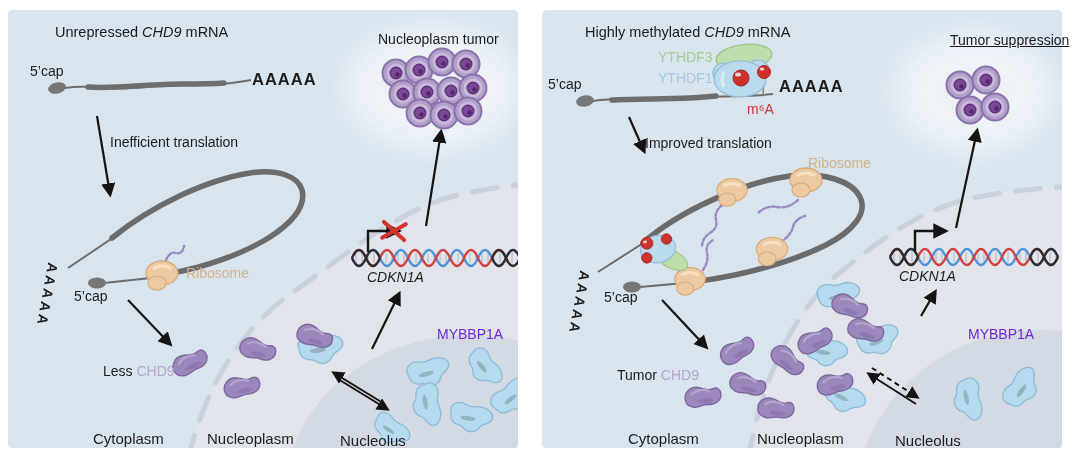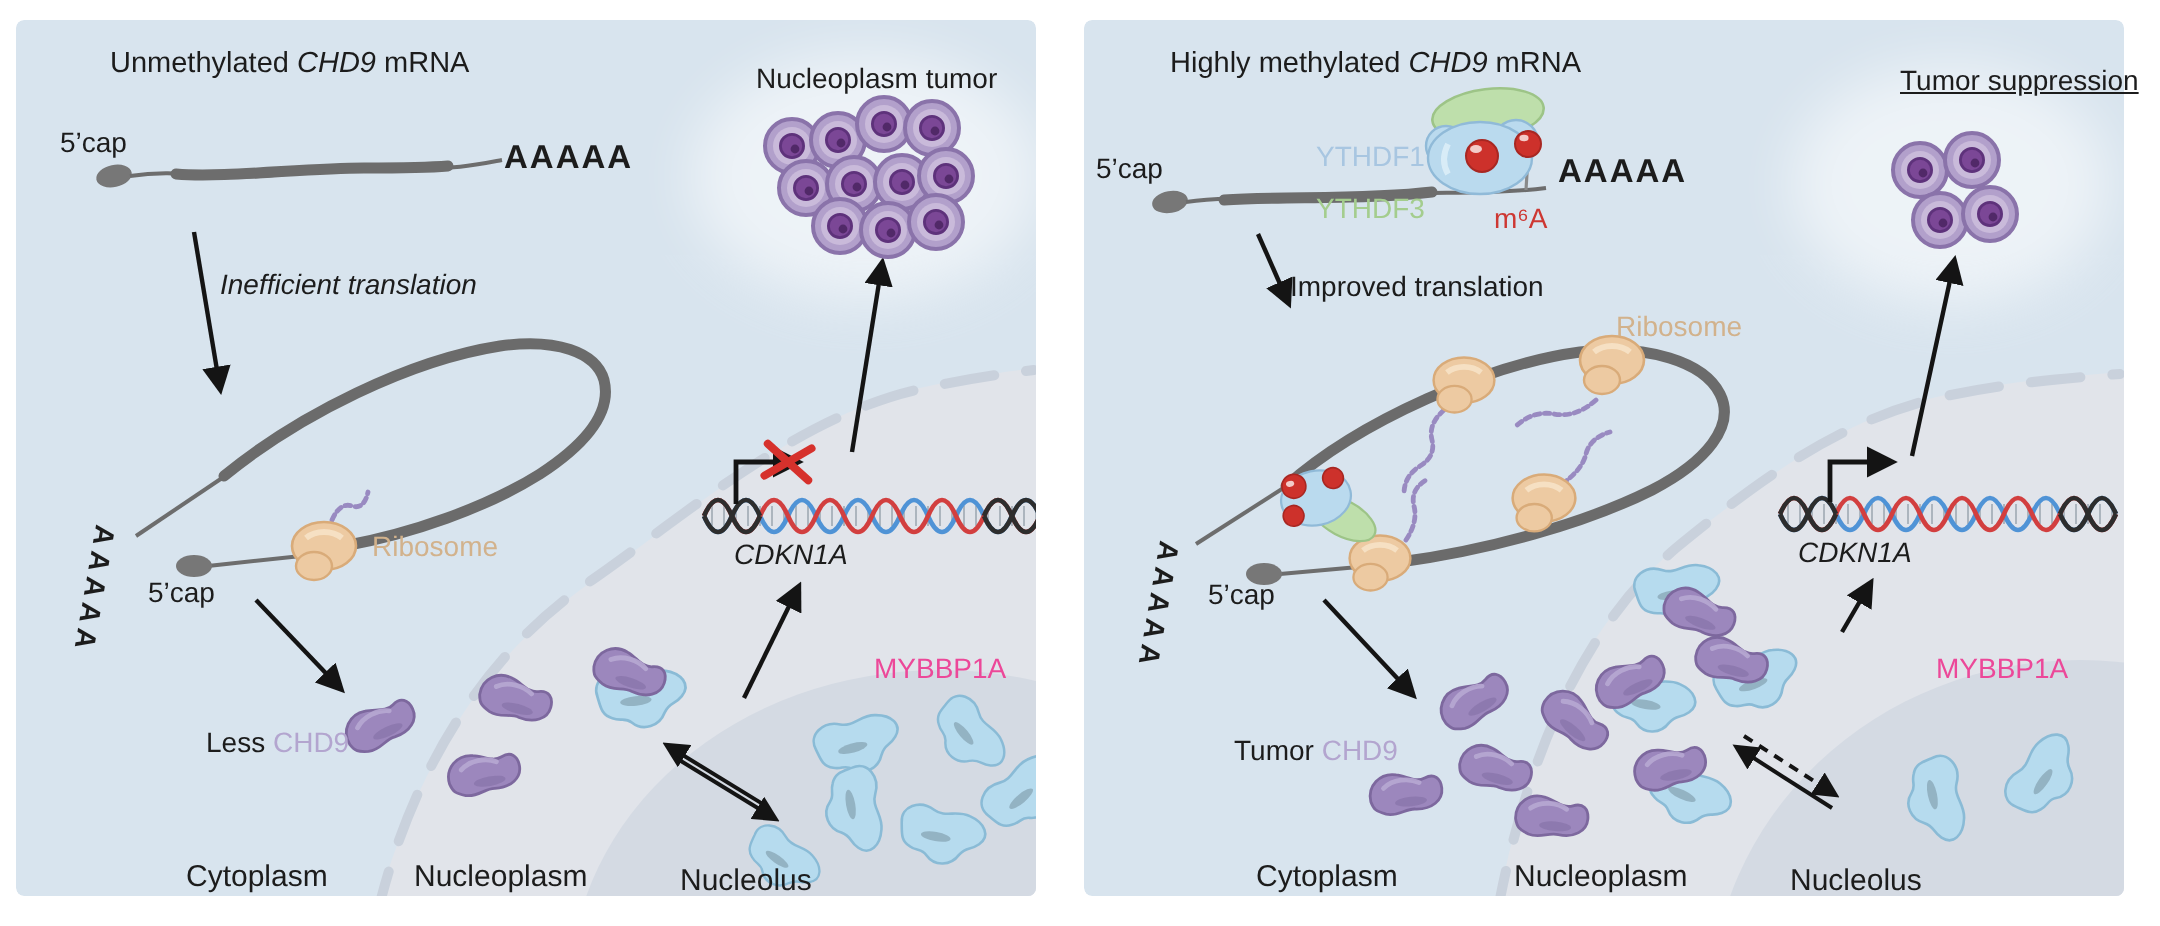--- a/index.html
+++ b/index.html
@@ -6,21 +6,21 @@
   .stage{position:relative;width:1080px;height:463px;background:#ffffff;overflow:hidden;
          font-family:"Liberation Sans", sans-serif;color:#1c1c1c;}
   .stage svg{position:absolute;left:0;top:0;}
   .lbl{position:absolute;white-space:nowrap;font-size:14px;font-weight:500;line-height:1.1;color:#1c1c1c;}
   .title{font-size:14.5px;}
   .big{font-size:15px;}
   .polya{font-size:16.5px;font-weight:600;letter-spacing:1px;}
   .vert{transform:rotate(100deg);transform-origin:top left;font-size:14px;font-weight:600;letter-spacing:3px;}
   .italic{font-style:italic;}
   .tan{color:#d2b28c;}
-  .lightblue{color:#ec4899;}
+  .lightblue{color:#6d28d9;}
   .green{color:#a4cd8e;}
   .skyblue{color:#a8c6e1;}
   .red{color:#cd3732;margin-left:12px;}
   .lilac{color:#b3a5cf;}
 </style>
 </head>
 <body>
 
 <div class="stage">
 
@@ -242,42 +242,42 @@
     <g>
       <use href="#cell" transform="translate(960,85)"></use>
           <use href="#cell" transform="translate(986,80)"></use>
       <use href="#cell" transform="translate(970,110)"></use>
           <use href="#cell" transform="translate(995,107)"></use>
     </g>
   </g>
 </svg>
 
 <div class="lbl title" style="left:55px;top:25px;">
-  <span>Unmethylated </span><span class="italic">CHD9</span><span> mRNA</span>
+  <span>Unrepressed </span><span class="italic">CHD9</span><span> mRNA</span>
 </div>
 <div class="lbl" style="left:30px;top:64px;">5’cap</div>
 <div class="lbl polya" style="left:252px;top:70px;">AAAAA</div>
-<div class="lbl" style="left:110px;top:135px;font-style:italic;">Inefficient translation</div>
+<div class="lbl" style="left:110px;top:135px;">Inefficient translation</div>
 <div class="lbl vert" style="left:60px;top:264px;">AAAAA</div>
 <div class="lbl" style="left:74px;top:289px;">5’cap</div>
 <div class="lbl tan" style="left:186px;top:266px;">Ribosome</div>
 <div class="lbl" style="left:103px;top:364px;">
   <span>Less </span><span class="lilac">CHD9</span>
 </div>
 <div class="lbl" style="left:378px;top:32px;">Nucleoplasm tumor</div>
 <div class="lbl italic" style="left:367px;top:270px;">CDKN1A</div>
 <div class="lbl lightblue" style="left:437px;top:327px;">MYBBP1A</div>
 <div class="lbl big" style="left:93px;top:431px;">Cytoplasm</div>
 <div class="lbl big" style="left:207px;top:431px;">Nucleoplasm</div>
 <div class="lbl big" style="left:340px;top:433px;">Nucleolus</div>
 
 <div class="lbl title" style="left:585px;top:25px;">
   <span>Highly methylated </span><span class="italic">CHD9</span><span> mRNA</span>
 </div>
-<div class="lbl green" style="left:658px;top:50px;margin-top:47px;">YTHDF3</div>
+<div class="lbl green" style="left:658px;top:50px;">YTHDF3</div>
 <div class="lbl skyblue" style="left:658px;top:71px;text-align:right;">YTHDF1</div>
 <div class="lbl" style="left:548px;top:77px;">5’cap</div>
 <div class="lbl polya" style="left:779px;top:77px;">AAAAA</div>
 <div class="lbl red" style="left:735px;top:102px;">m⁶A</div>
 <div class="lbl" style="left:645px;top:136px;">Improved translation</div>
 <div class="lbl tan" style="left:808px;top:156px;">Ribosome</div>
 <div class="lbl vert" style="left:592px;top:272px;">AAAAA</div>
 <div class="lbl" style="left:604px;top:290px;">5’cap</div>
 <div class="lbl" style="left:617px;top:368px;">
   <span>Tumor </span><span class="lilac">CHD9</span>

